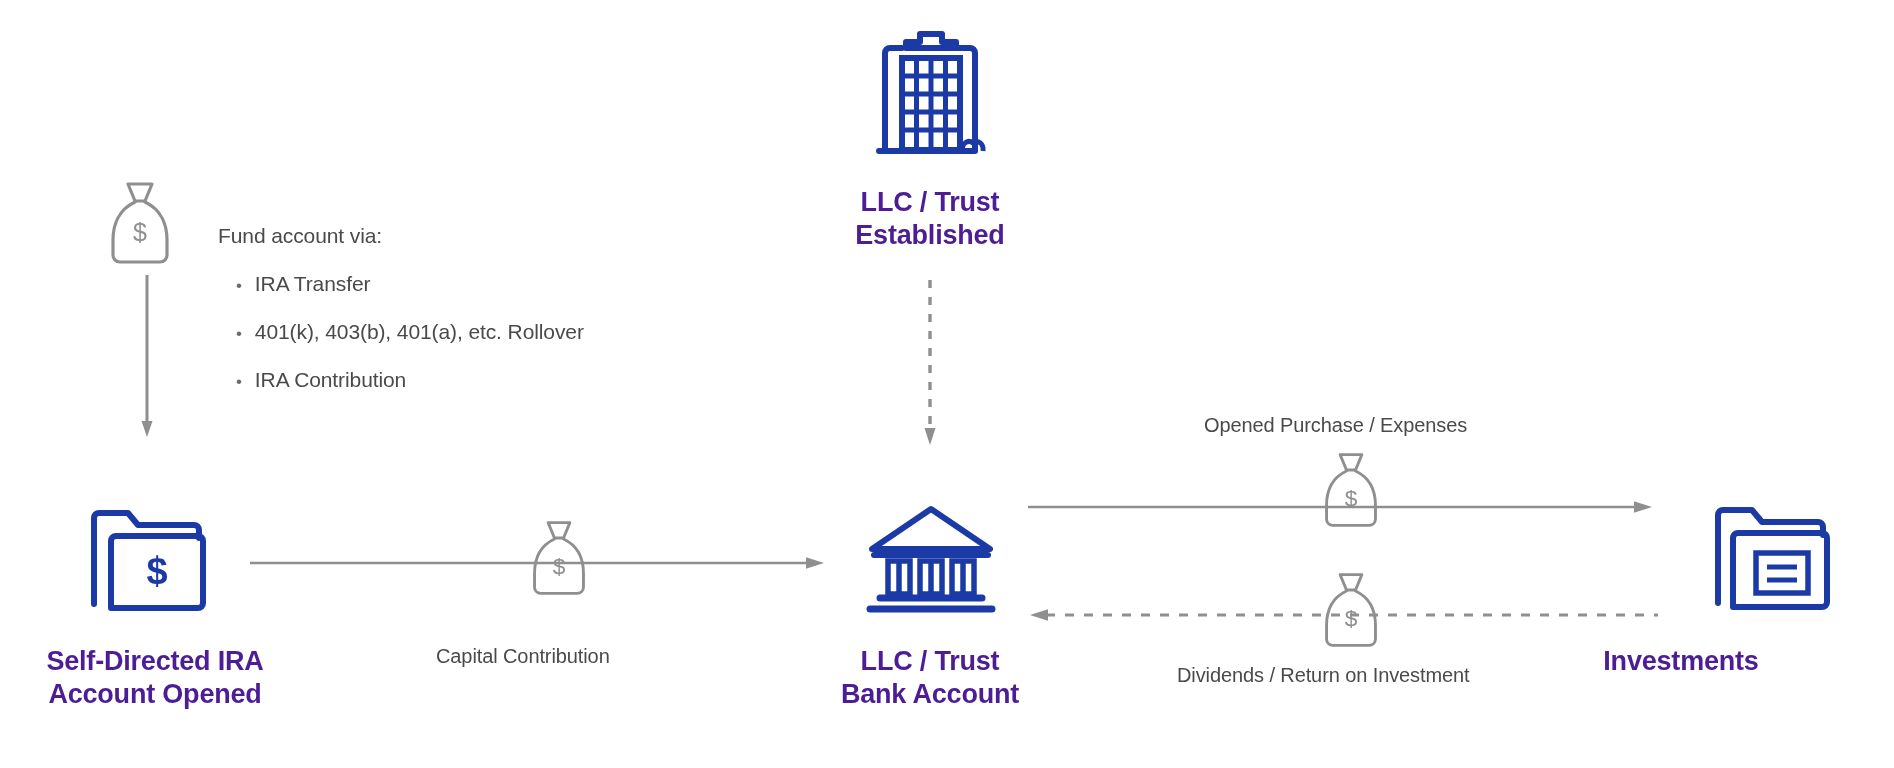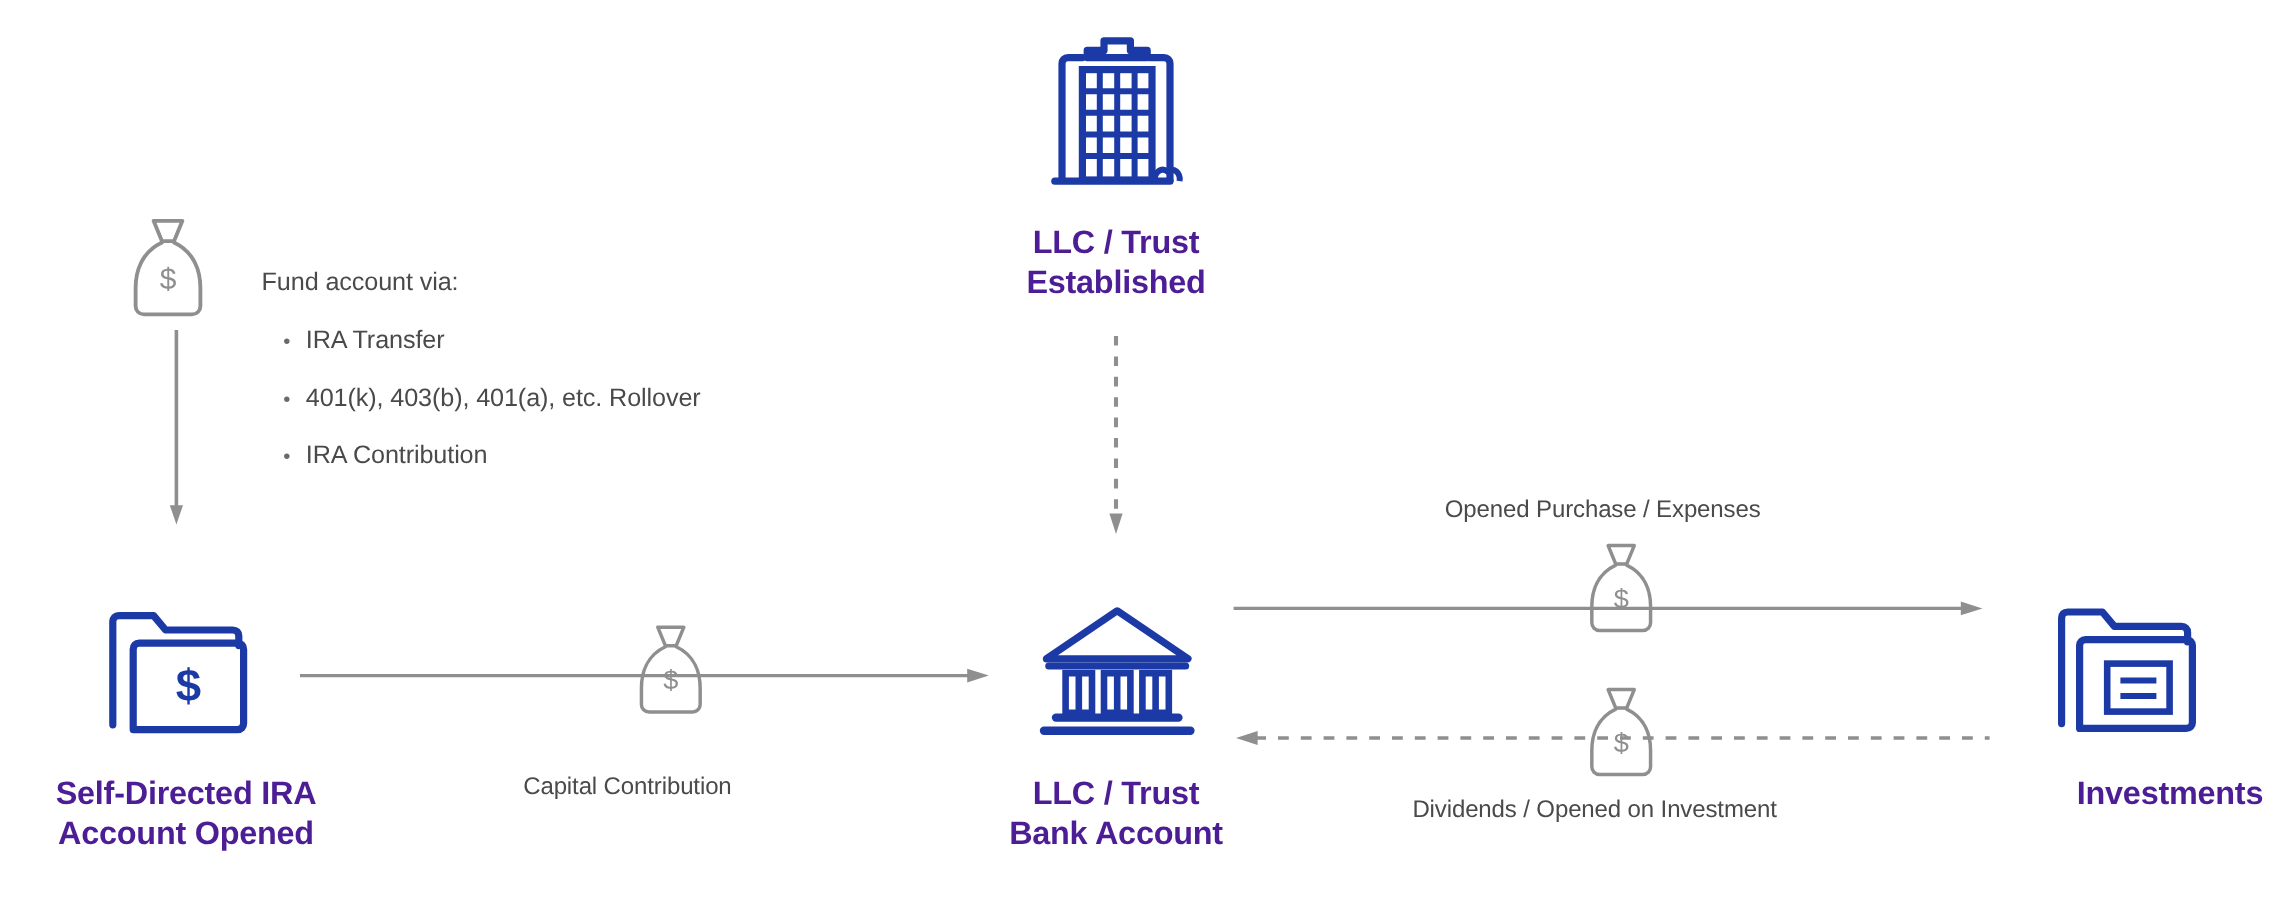--- a/index.html
+++ b/index.html
@@ -188,26 +188,26 @@
     <line class="ln" x1="18" y1="11" x2="630" y2="11" stroke-width="2.8" stroke-dasharray="9 10"></line>
     <path d="M2 11 L20 5.2 L20 16.8 Z" fill="#8f8f8f"></path>
   </svg>
   <div class="node" style="left:1322px; top:570px;">
     <svg width="58" height="80" viewBox="0 0 64 86" aria-hidden="true">
       <path class="ln" stroke-width="3.2" stroke-linejoin="round" d="M20 4 L44 4 L37 21 L27 21 Z"></path>
       <path class="ln" stroke-width="3.2" stroke-linejoin="round" stroke-linecap="round" d="M27 22 C10 30 5 46 5 60 L5 75 C5 79 8 82 12 82 L52 82 C56 82 59 79 59 75 L59 60 C59 46 54 30 37 22"></path>
       <text x="32" y="61" text-anchor="middle" font-family="Liberation Sans, sans-serif" font-size="25" fill="#8f8f8f" font-weight="500">$</text>
     </svg>
   </div>
-  <div class="edge-label" style="left:1177px; top:664px;">Dividends / Opened on Investment</div>
+  <div class="edge-label" style="left:1177px; top:664px;">Dividends / Return on Investment</div>
 
   <div class="node" style="left:1712px; top:505px;">
     <svg width="124" height="110" viewBox="0 0 124 110" aria-hidden="true">
       <path fill="none" stroke="#1c3aa6" stroke-width="6" stroke-linejoin="round" stroke-linecap="round" d="M6 98 L6 10 C6 7 8 5 11 5 L40 5 L50 17 L106 17 C109 17 111 19 111 22 L111 30"></path>
       <path fill="none" stroke="#1c3aa6" stroke-width="6" stroke-linejoin="round" stroke-linecap="round" d="M21 102 L21 33 C21 30 23 28 26 28 L110 28 C113 28 115 30 115 33 L115 97 C115 100 113 102 110 102 L21 102 Z"></path>
       <rect x="44" y="48" width="52" height="40" fill="none" stroke="#1c3aa6" stroke-width="5.5"></rect>
       <line x1="55" y1="62" x2="85" y2="62" stroke="#1c3aa6" stroke-width="5"></line>
       <line x1="55" y1="75" x2="85" y2="75" stroke="#1c3aa6" stroke-width="5"></line>
     </svg>
   </div>
-  <div class="node-label" style="left:1652px; top:645px; width:234px;text-align:right;">Investments</div>
+  <div class="node-label" style="left:1564px; top:645px; width:234px;">Investments</div>
 
 </div>
 
 </body></html>

